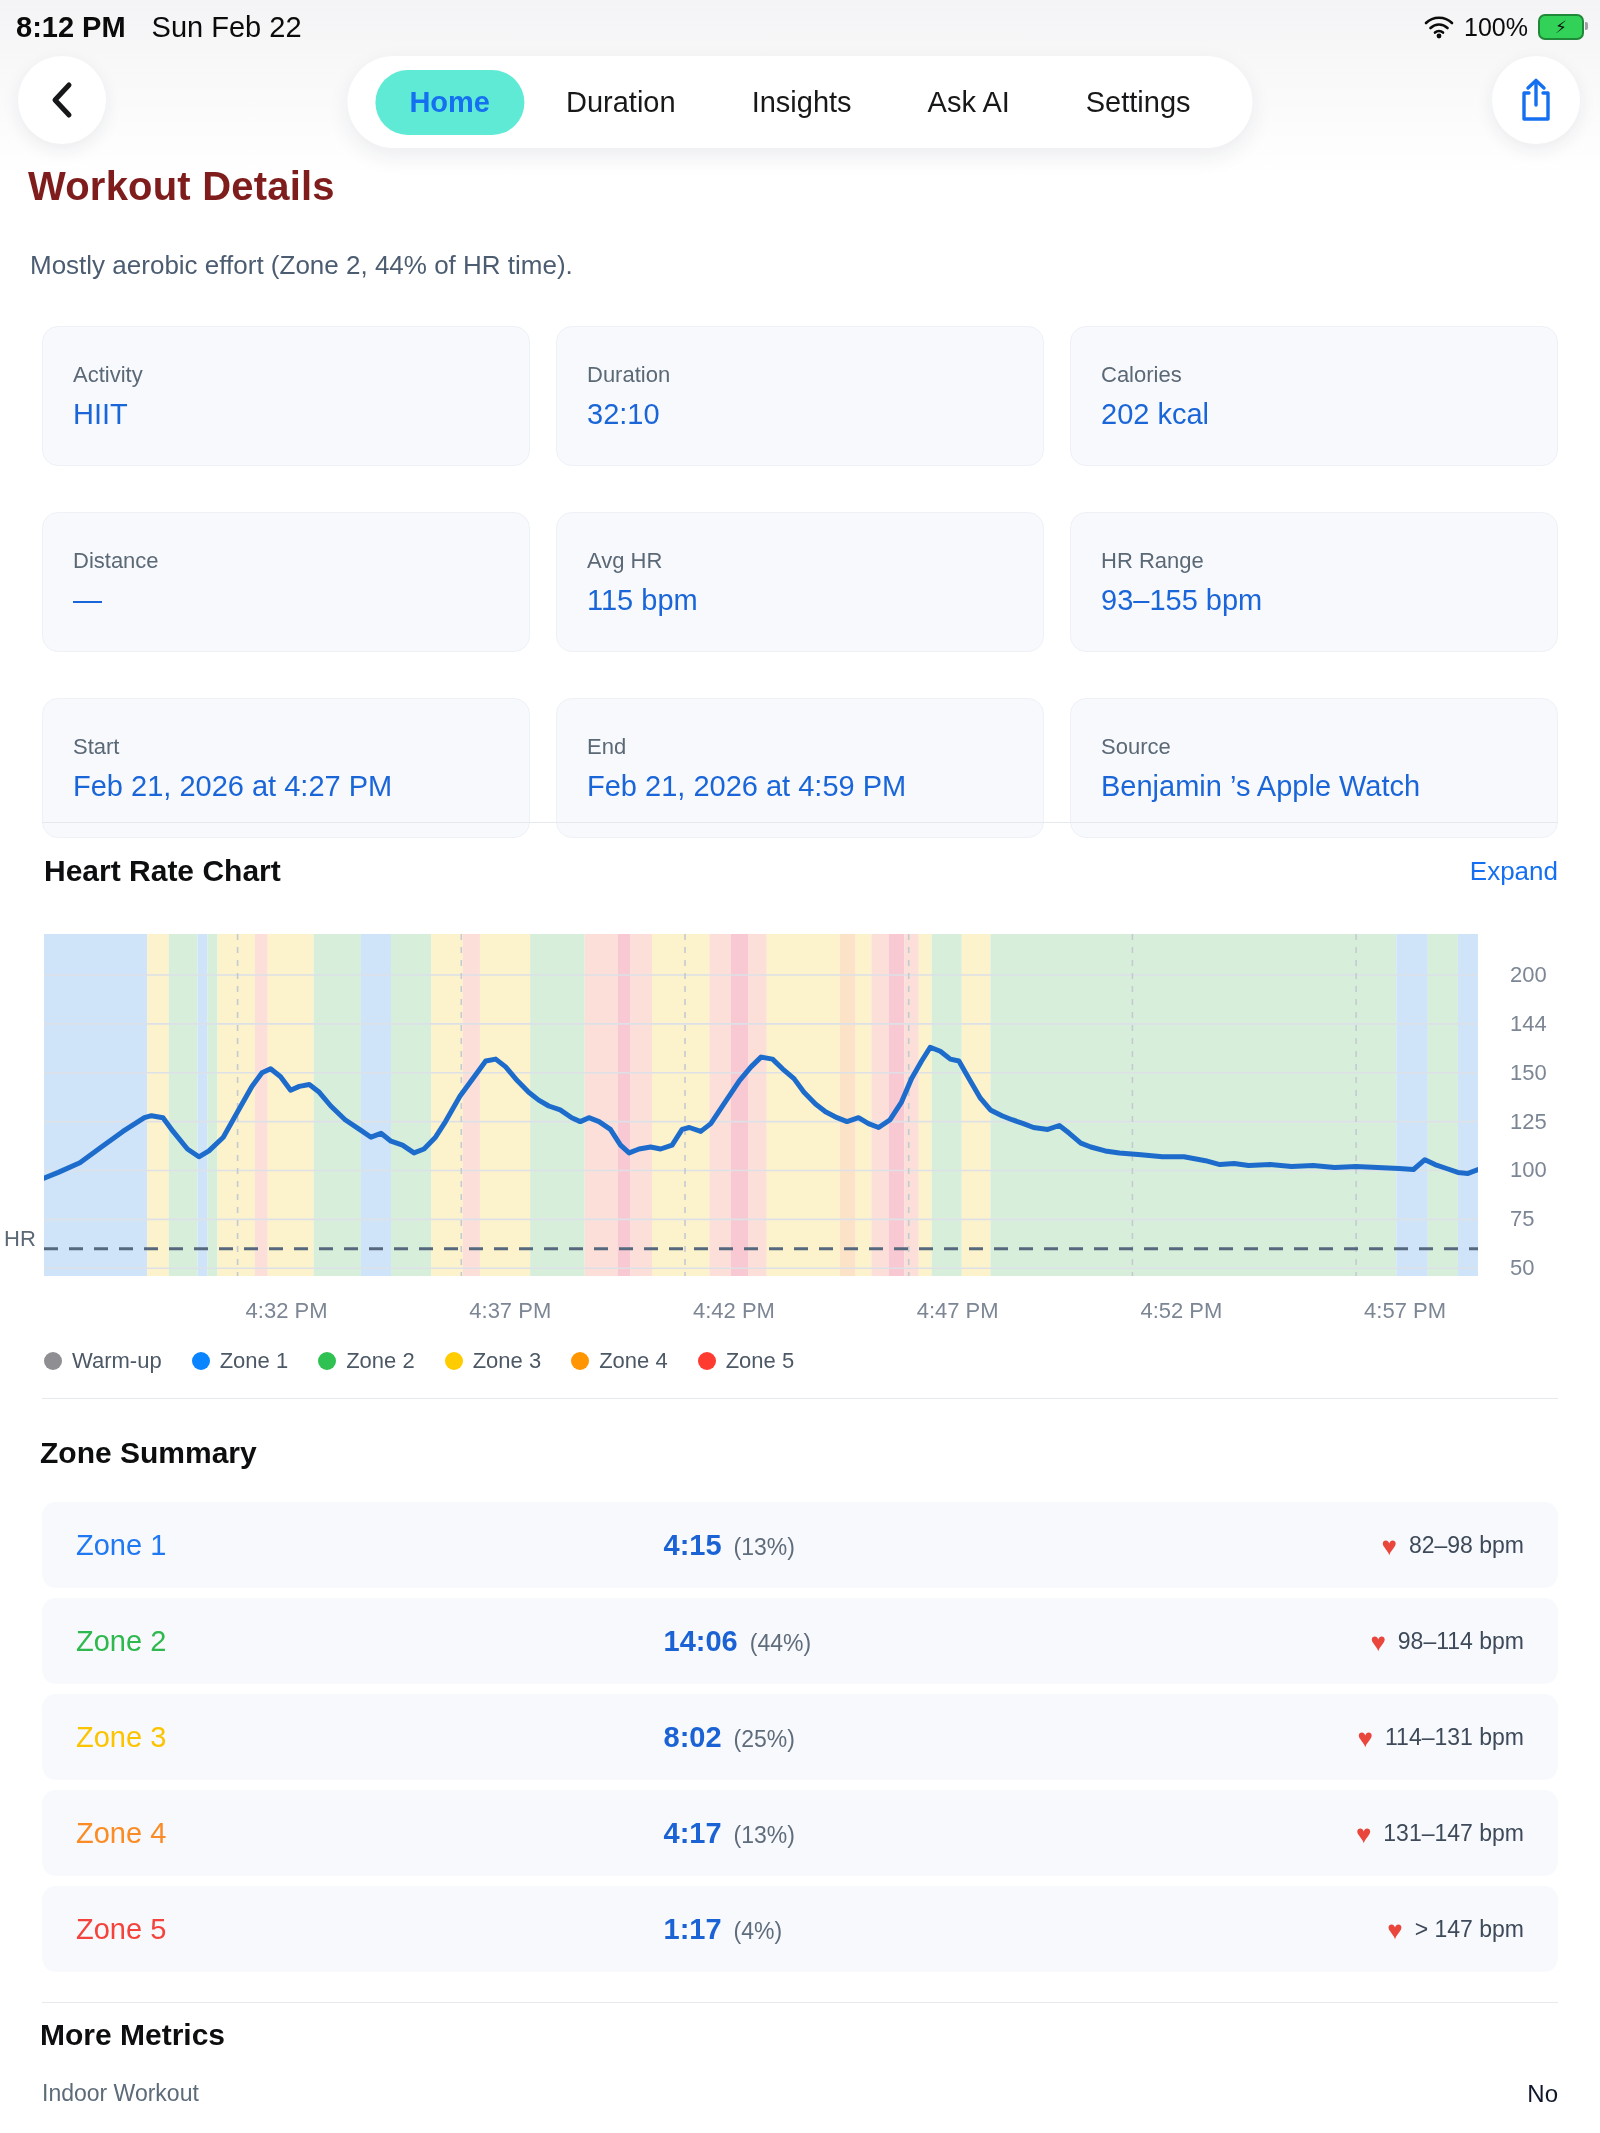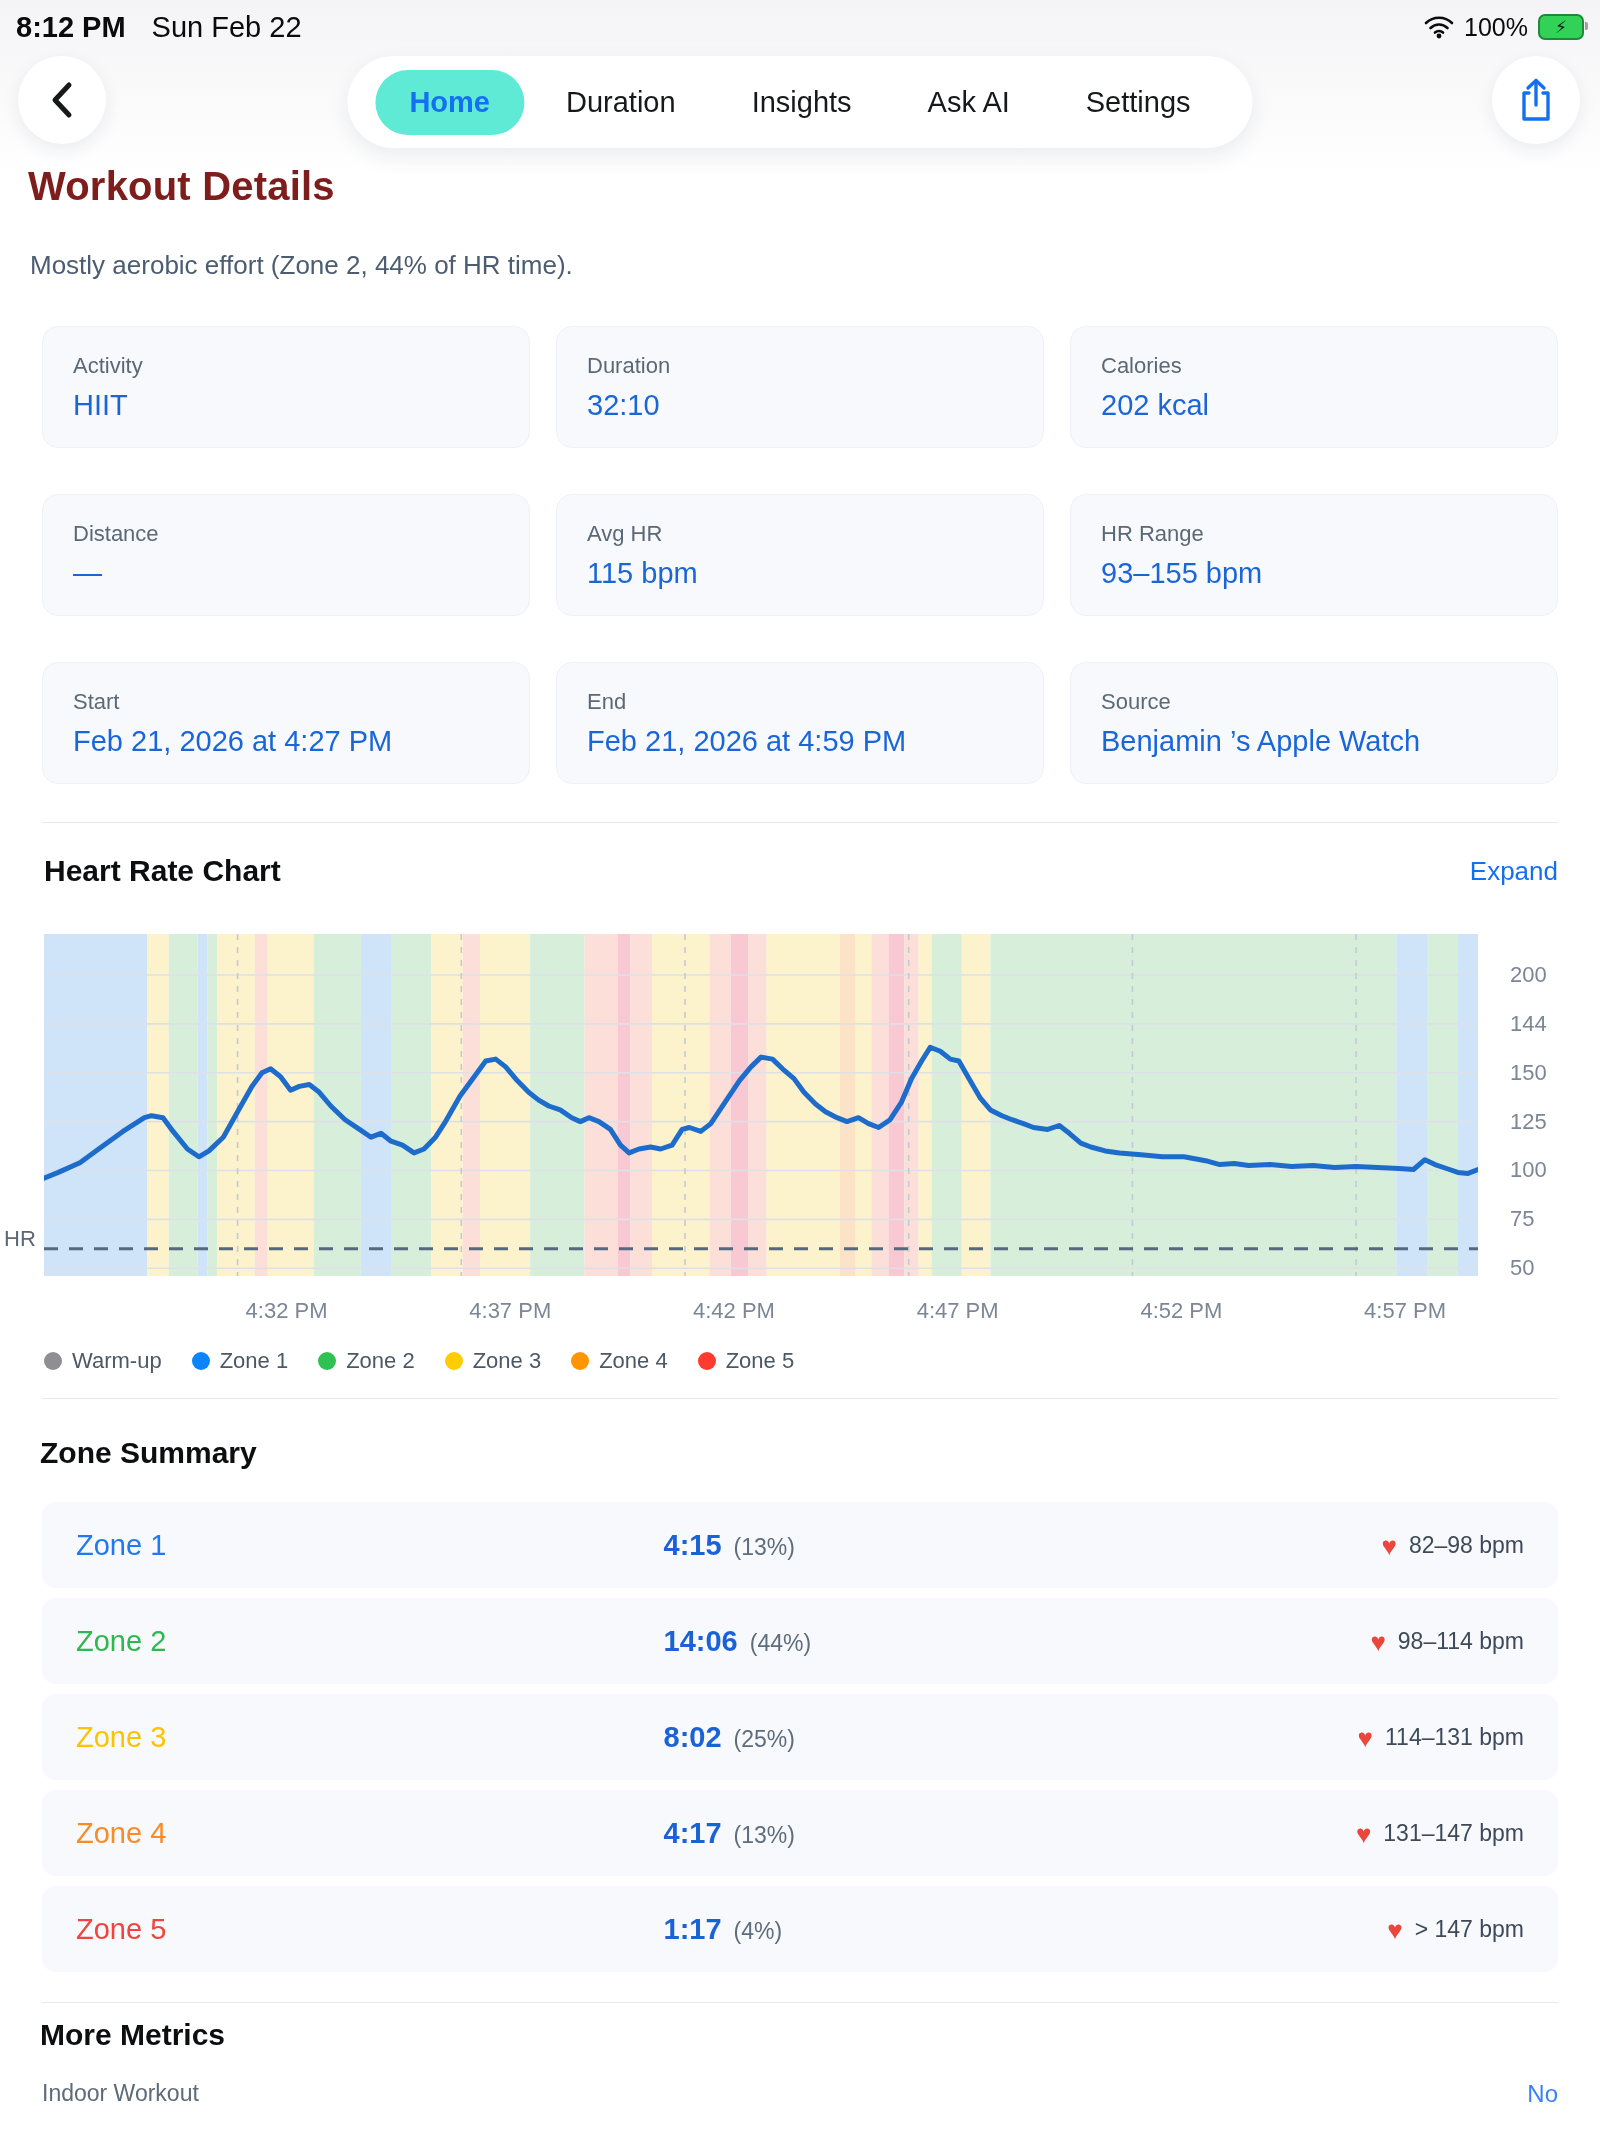--- a/index.html
+++ b/index.html
@@ -30,21 +30,21 @@
     border-radius:46px;box-shadow:0 8px 22px rgba(30,40,60,.08);display:flex;align-items:center;
     padding:0 28px;gap:8px;}
   .nav-tab{font-size:29px;color:#17181a;padding:16px 34px;border-radius:36px;cursor:pointer;white-space:nowrap;}
   .nav-tab.active{background:#5eead4;color:#1470f0;font-weight:700;}
   
   .page-title{position:absolute;left:28px;top:164px;font-size:40px;font-weight:800;color:#7f1d1d;letter-spacing:.2px;}
   .page-subtitle{position:absolute;left:30px;top:250px;font-size:26px;color:#4c5d72;}
   
   .stats-grid{position:absolute;left:42px;top:326px;width:1516px;
     display:grid;grid-template-columns:repeat(3,1fr);gap:46px 26px;}
-  .card{background:#f7f9fc;border:1px solid #eef1f6;border-radius:16px;height:122px;
+  .card{background:#f7f9fc;border:1px solid #eef1f6;border-radius:16px;height:140px;
     padding:26px 30px;box-sizing:border-box;display:flex;flex-direction:column;justify-content:center;gap:10px;}
   .card-label{font-size:22px;color:#5b6876;}
   .card-value{font-size:29px;color:#1a66d9;font-weight:500;}
   .divider{position:absolute;left:42px;width:1516px;height:1px;background:#e5e8ec;}
   
   .chart-head{position:absolute;left:44px;top:854px;width:1514px;display:flex;justify-content:space-between;align-items:center;}
   .section-title{font-size:30px;font-weight:700;color:#0d0e10;}
   .expand-link{font-size:26px;color:#1470f0;cursor:pointer;}
   .chart-outer{position:absolute;left:44px;top:934px;width:1510px;height:430px;}
   .plot{position:absolute;left:0;top:0;width:1434px;height:342px;}
@@ -63,21 +63,21 @@
   .zone-mid{position:absolute;left:41%;top:50%;transform:translateY(-50%);display:flex;align-items:baseline;gap:12px;}
   .zone-time{font-size:29px;font-weight:700;color:#1b63d4;}
   .zone-pct{font-size:23px;color:#5f6c7c;}
   .zone-range{position:absolute;right:34px;top:50%;transform:translateY(-50%);
     display:flex;align-items:center;gap:12px;font-size:23px;color:#3e4a59;}
   .heart{color:#e9463c;font-size:26px;line-height:1;}
   
   .more-title{position:absolute;left:40px;top:2018px;}
   .metric-row{position:absolute;left:42px;top:2080px;width:1516px;display:flex;justify-content:space-between;}
   .metric-label{font-size:23px;color:#5d6b79;}
-  .metric-value{font-size:24px;color:#3b82f6;}
+  .metric-value{font-size:24px;color:#0f172a;}
 </style>
 </head>
 <body>
 
 <div class="top-bg"></div>
 
 <div class="status-bar">
   <div class="status-left">
     <span class="status-time">8:12 PM</span>
     <span class="status-date">Sun Feb 22</span>

